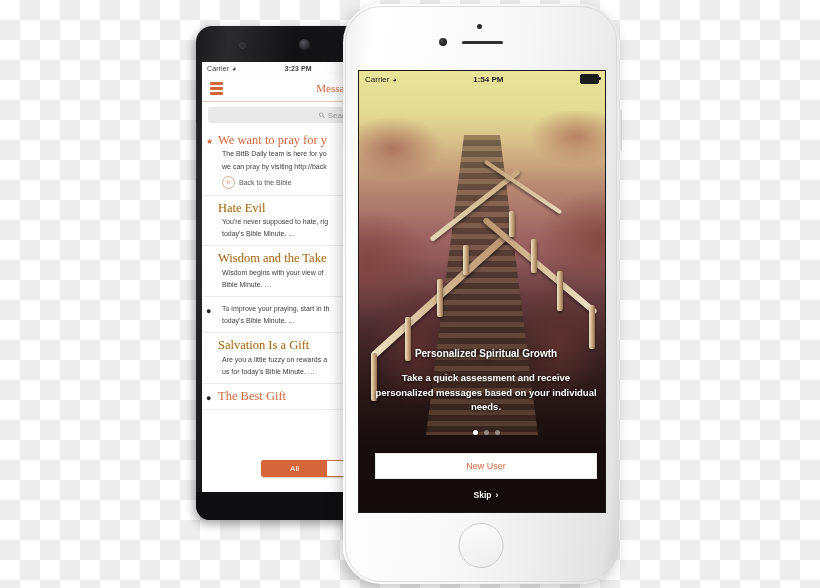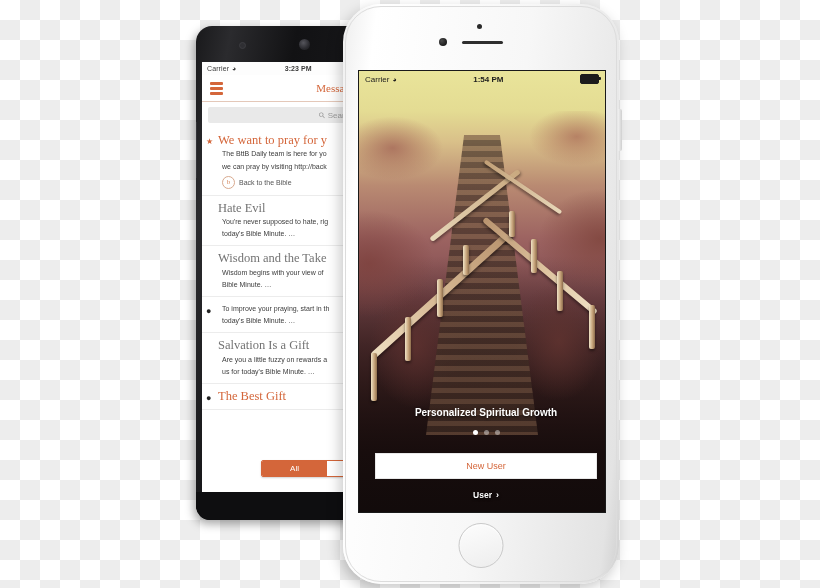--- a/index.html
+++ b/index.html
@@ -148,21 +148,21 @@
     left: 4px;
     top: 10px;
     color: #d4663a;
     font-size: 8px;
     line-height: 1;
   }
   .msg-bullet.dot { color: #222; font-size: 9px; }
   .msg-title {
     font-family: "Liberation Serif", serif;
     font-size: 12.5px;
-    color: #737373;
+    color: #a16207;
     white-space: nowrap;
     margin-left: 8px;
     line-height: 1.15;
   }
   .msg-title.strong { color: #d4663a; }
   .msg-body {
     font-size: 7px;
     color: #3c3c3c;
     line-height: 1.45;
     margin-left: 12px;
@@ -617,30 +617,31 @@
           <span class="wifi-glyph">◕</span>
         </span>
         <span class="spacer"></span>
         <span class="ip-time">1:54 PM</span>
         <span class="spacer"></span>
         <span class="battery"></span>
       </div>
 
       <div class="onboard">
         <div class="onb-headline">Personalized Spiritual Growth</div>
+        <div class="onb-sub">Take a quick assessment and receive personalized messages based on your individual needs.</div>
         <div class="dots">
           <span class="dot active"></span>
           <span class="dot"></span>
           <span class="dot"></span>
         </div>
         <div class="cta-row">
           <div class="cta">New User</div>
         </div>
         <div class="skip-row">
-          <span>User</span>
+          <span>Skip</span>
           <span class="skip-chevron">›</span>
         </div>
       </div>
 
     </div>
   </div>
 
 </div>
 
 </body></html>

